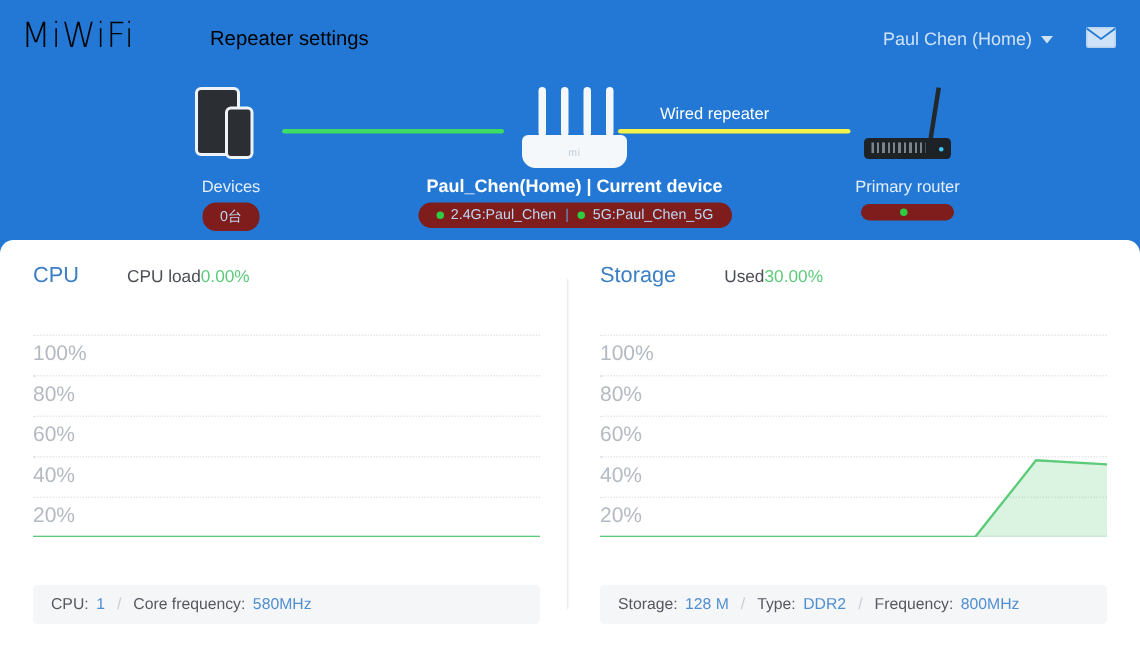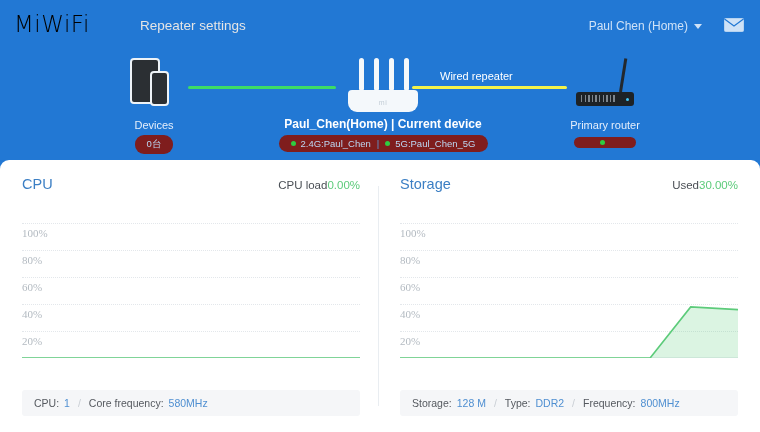--- a/index.html
+++ b/index.html
@@ -16,21 +16,21 @@
     width: 760px; height: 52px;
     background: #2278d4;
   }
   .logo {
     position: absolute; left: 14px; top: 11px;
     font-size: 23px; letter-spacing: .5px;
     color: #000000; font-weight: 300;
     font-family: "DejaVu Sans", sans-serif;
   }
   .nav { position: absolute; left: 140px; top: 18px; display: flex; gap: 52px; }
-  .nav-item { font-size: 13.5px; color: #e5e5e5; white-space: nowrap; cursor: pointer; }
+  .nav-item { font-size: 13.5px; color: #000000; white-space: nowrap; cursor: pointer; }
   .nav-item.active { color: #ffffff; font-weight: bold; }
 
   .user-area {
     position: absolute; right: 58px; top: 19px;
     display: flex; align-items: center; gap: 6px;
     font-size: 12px; color: #cfe2f7; cursor: pointer;
   }
   .chev { width: 0; height: 0; border-left: 4.5px solid transparent;
           border-right: 4.5px solid transparent; border-top: 5px solid #cfe2f7; }
   .mail-icon { position: absolute; right: 16px; top: 18px; cursor: pointer; }
@@ -92,29 +92,29 @@
   .content {
     position: absolute; left: 0; top: 160px;
     width: 760px; height: 272px;
     background: #ffffff; border-radius: 9px 9px 0 0;
   }
   .panels { position: absolute; left: 22px; top: 16px; width: 716px; height: 240px; display: flex; }
   .panel { position: relative; width: 338px; }
   .panel.right { margin-left: 40px; }
   .divider { position: absolute; left: 356px; top: 10px; width: 1px; height: 220px; background: #e9edf1; }
 
-  .panel-head { display: flex; align-items: baseline; justify-content: space-between; height: 22px; }
+  .panel-head { display: flex; align-items: baseline; height: 22px; gap: 32px; }
   .panel-title { font-size: 14.5px; color: #3c7fc4; }
   .panel-metric { font-size: 11.5px; color: #4a4f55; white-space: nowrap; }
   .panel-metric .val { color: #5ccb7a; }
 
   .chart { position: relative; height: 148px; margin-top: 12px; }
   .grid-row { position: absolute; left: 0; width: 100%; height: 0; }
   .grid-line { position: absolute; left: 0; width: 100%; border-top: 1px dotted #e3e7eb; top: 0; }
-  .grid-label { position: absolute; left: 0; top: -5px; font-size: 11px; color: #b3bac1; font-family: Liberation Serif, serif; }
+  .grid-label { position: absolute; left: 0; top: -5px; font-size: 14px; color: #b3bac1; }
   .axis-base { position: absolute; left: 0; bottom: 0; width: 100%; height: 1px; background: #eceff2; }
   .series { position: absolute; left: 0; bottom: 0; width: 100%; height: 100%; }
 
   .footbar {
     position: absolute; bottom: 0; left: 0; right: 0; height: 26px;
     background: #f5f6f8; border-radius: 3px;
     display: flex; align-items: center; padding-left: 12px;
     font-size: 10.5px; color: #55595f; gap: 5px;
   }
   .footbar .v { color: #4f8fd1; }

